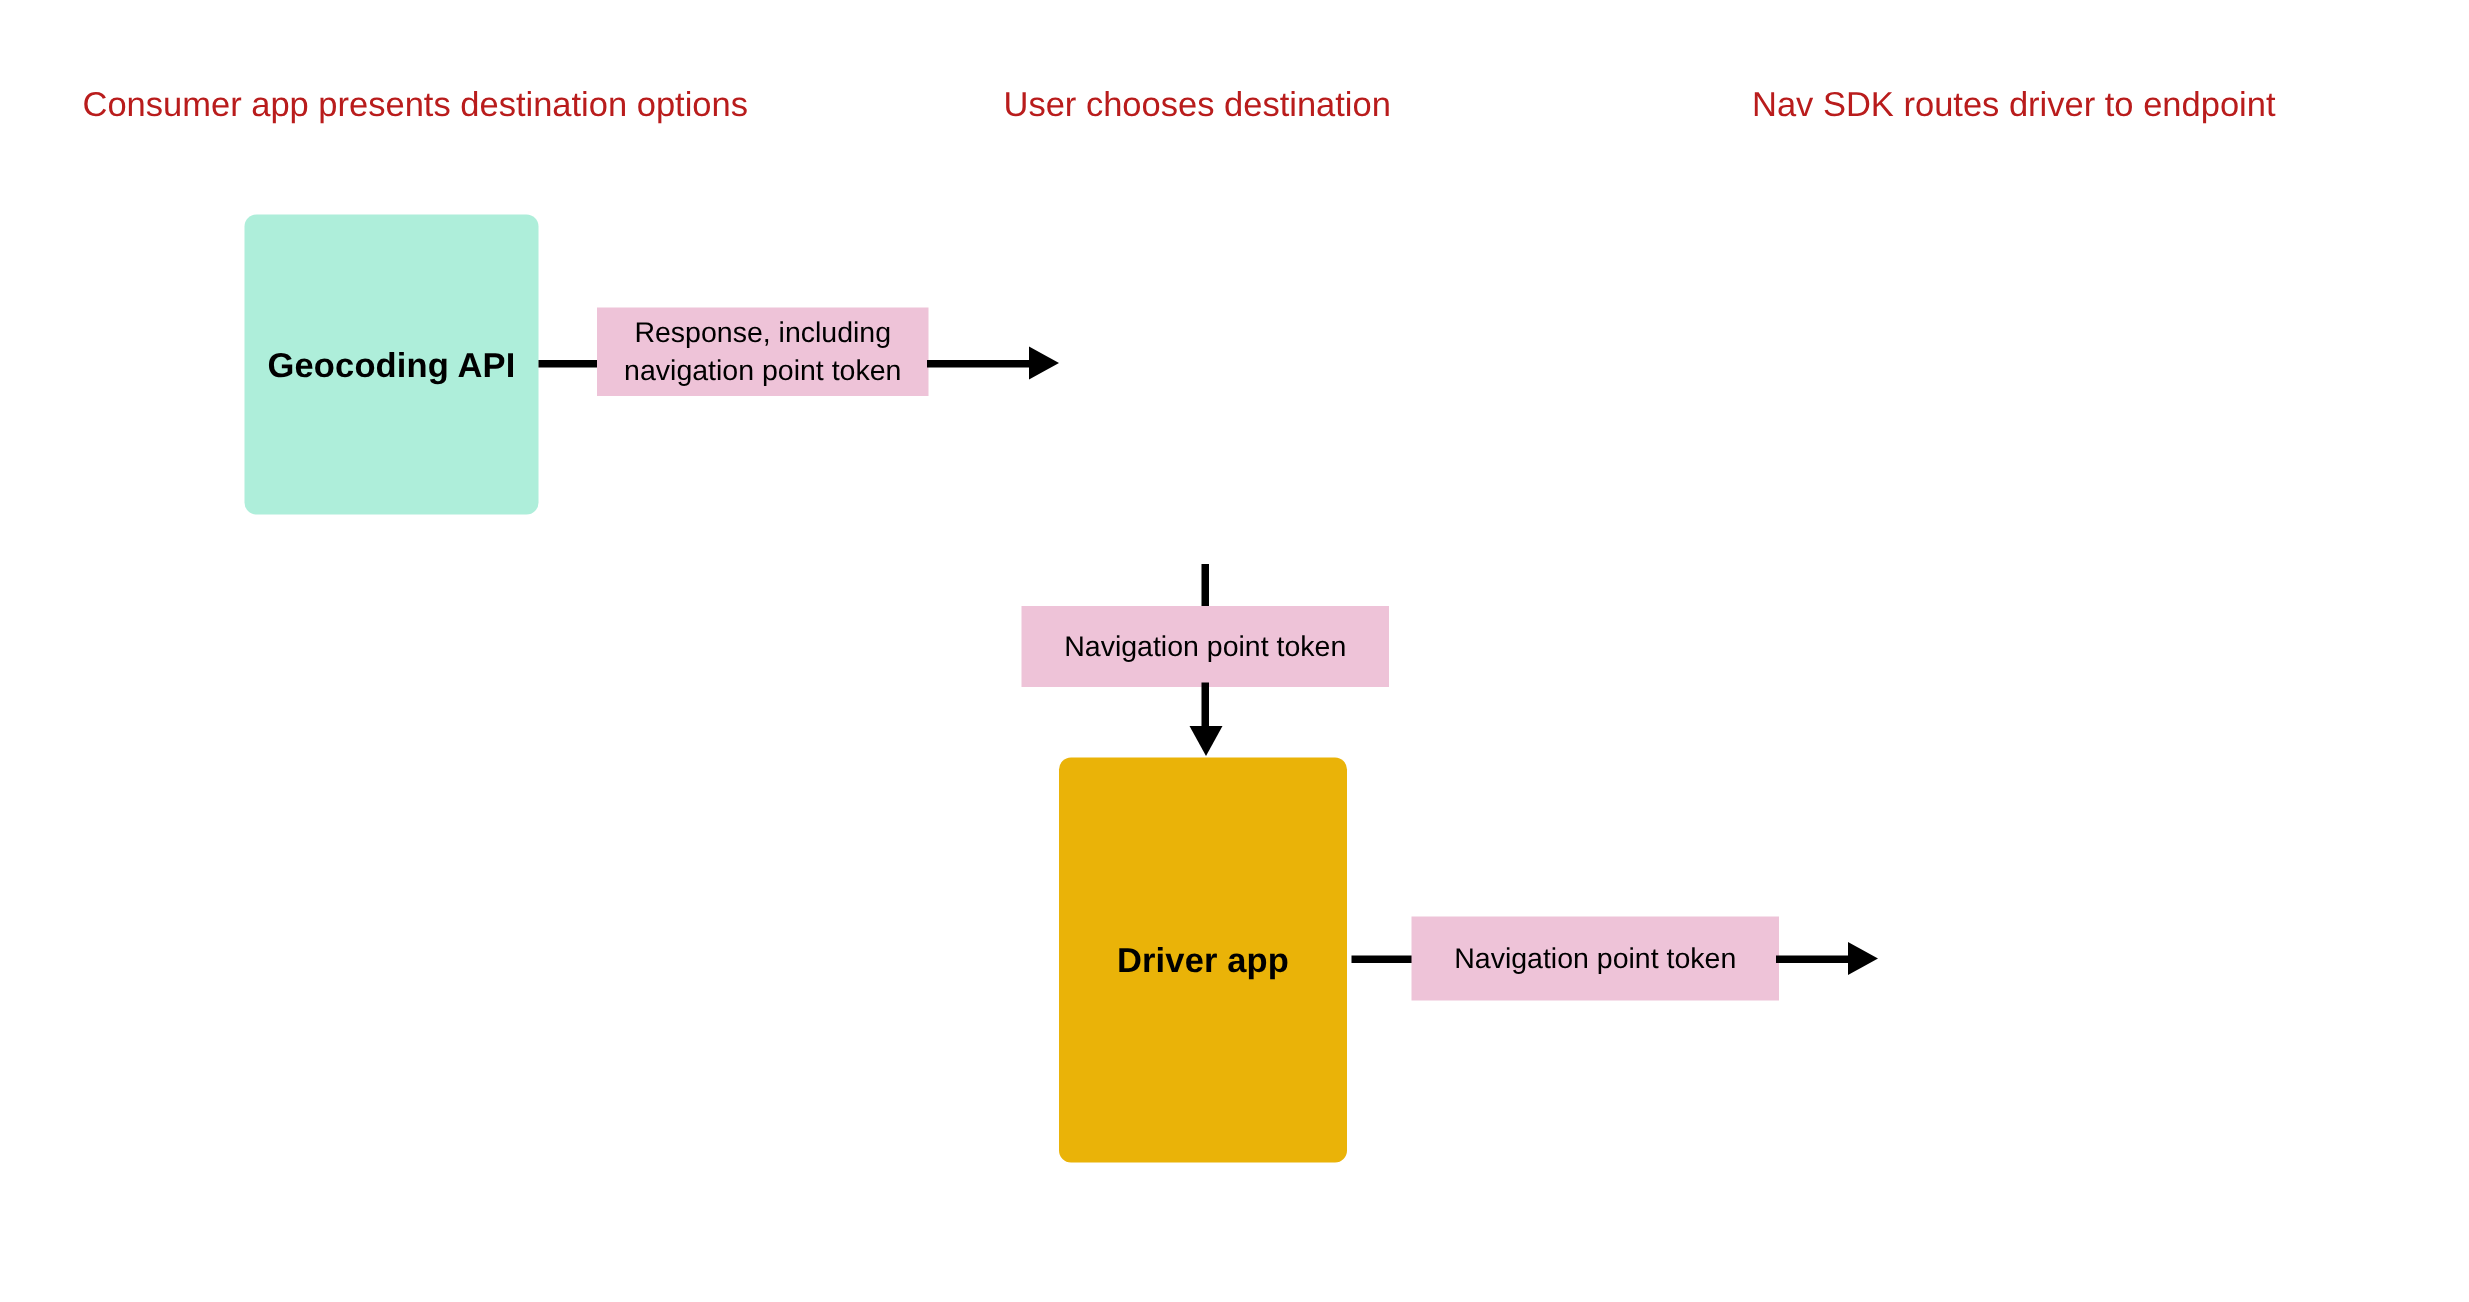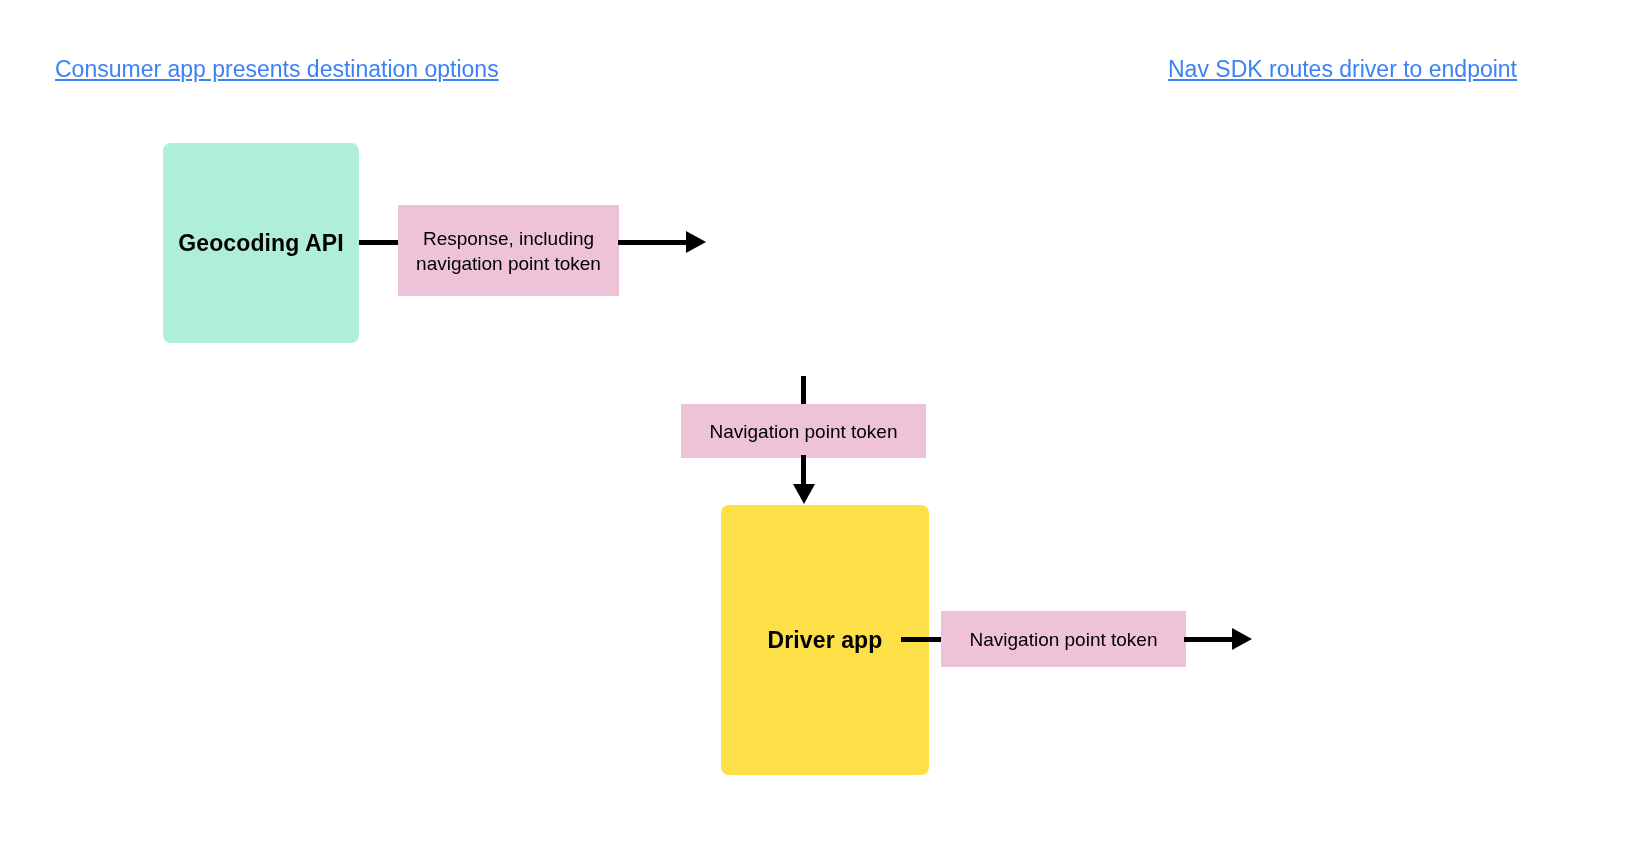--- a/index.html
+++ b/index.html
@@ -17,24 +17,23 @@
     height: 868px;
     background: #ffffff;
     overflow: hidden;
   }
 
   
   .col-heading {
     position: absolute;
     font-size: 23px;
     line-height: 28px;
-    color: #3b82f6;
+    color: #b91c1c;
     white-space: nowrap;
     font-weight: 400;
-    text-decoration: underline;
   }
   #heading-consumer  { left: 55px;   top: 55px; }
   #heading-user      { left: 669px;  top: 55px; }
   #heading-navsdk    { left: 1152px; top: 55px; margin-left: 16px; }
 
   
   .node {
     position: absolute;
     border-radius: 8px;
     display: flex;
@@ -54,23 +53,22 @@
     width: 196px; height: 200px;
     background: #aeeeda;
   }
   #node-consumer {
     left: 706px; top: 110px;
     width: 196px; height: 268px;
     background: #7fc1f0;
   }
   #node-driver {
     left: 706px; top: 505px;
-    width: 208px; height: 270px;
-    background: #fde047;
-    margin-left: 15px;
+    width: 192px; height: 270px;
+    background: #eab308;
   }
   #node-navsdk {
     left: 1253px; top: 538px;
     width: 196px; height: 200px;
     background: #eaa286;
   }
 
   
   .edge-label {
     position: absolute;
@@ -79,21 +77,21 @@
     font-size: 19px;
     line-height: 25px;
     text-align: center;
     display: flex;
     align-items: center;
     justify-content: center;
     box-sizing: border-box;
   }
   #label-response {
     left: 398px; top: 205px;
-    width: 221px; height: 91px;
+    width: 221px; height: 59px;
     padding: 0 6px;
   }
   #label-token-vertical {
     left: 681px; top: 404px;
     width: 245px; height: 54px;
   }
   #label-token-horizontal {
     left: 941px; top: 611px;
     width: 245px; height: 56px;
   }
@@ -142,20 +140,21 @@
   #conn-label-navsdk   { left: 1184px; top: 637px; width: 51px; }
   #arrowhead-navsdk    { left: 1232px; top: 628px; }
 </style>
 </head>
 <body>
 
 <div id="canvas">
 
   <div class="col-heading" id="heading-consumer">Consumer app presents destination options</div>
 
+  <div class="col-heading" id="heading-user">User chooses destination</div>
 
   <div class="col-heading" id="heading-navsdk">Nav SDK routes driver to endpoint</div>
 
   <div class="node" id="node-geocoding">
     <span class="node-label">Geocoding API</span>
   </div>
 
 
   <div class="node" id="node-driver">
     <span class="node-label">Driver app</span>

